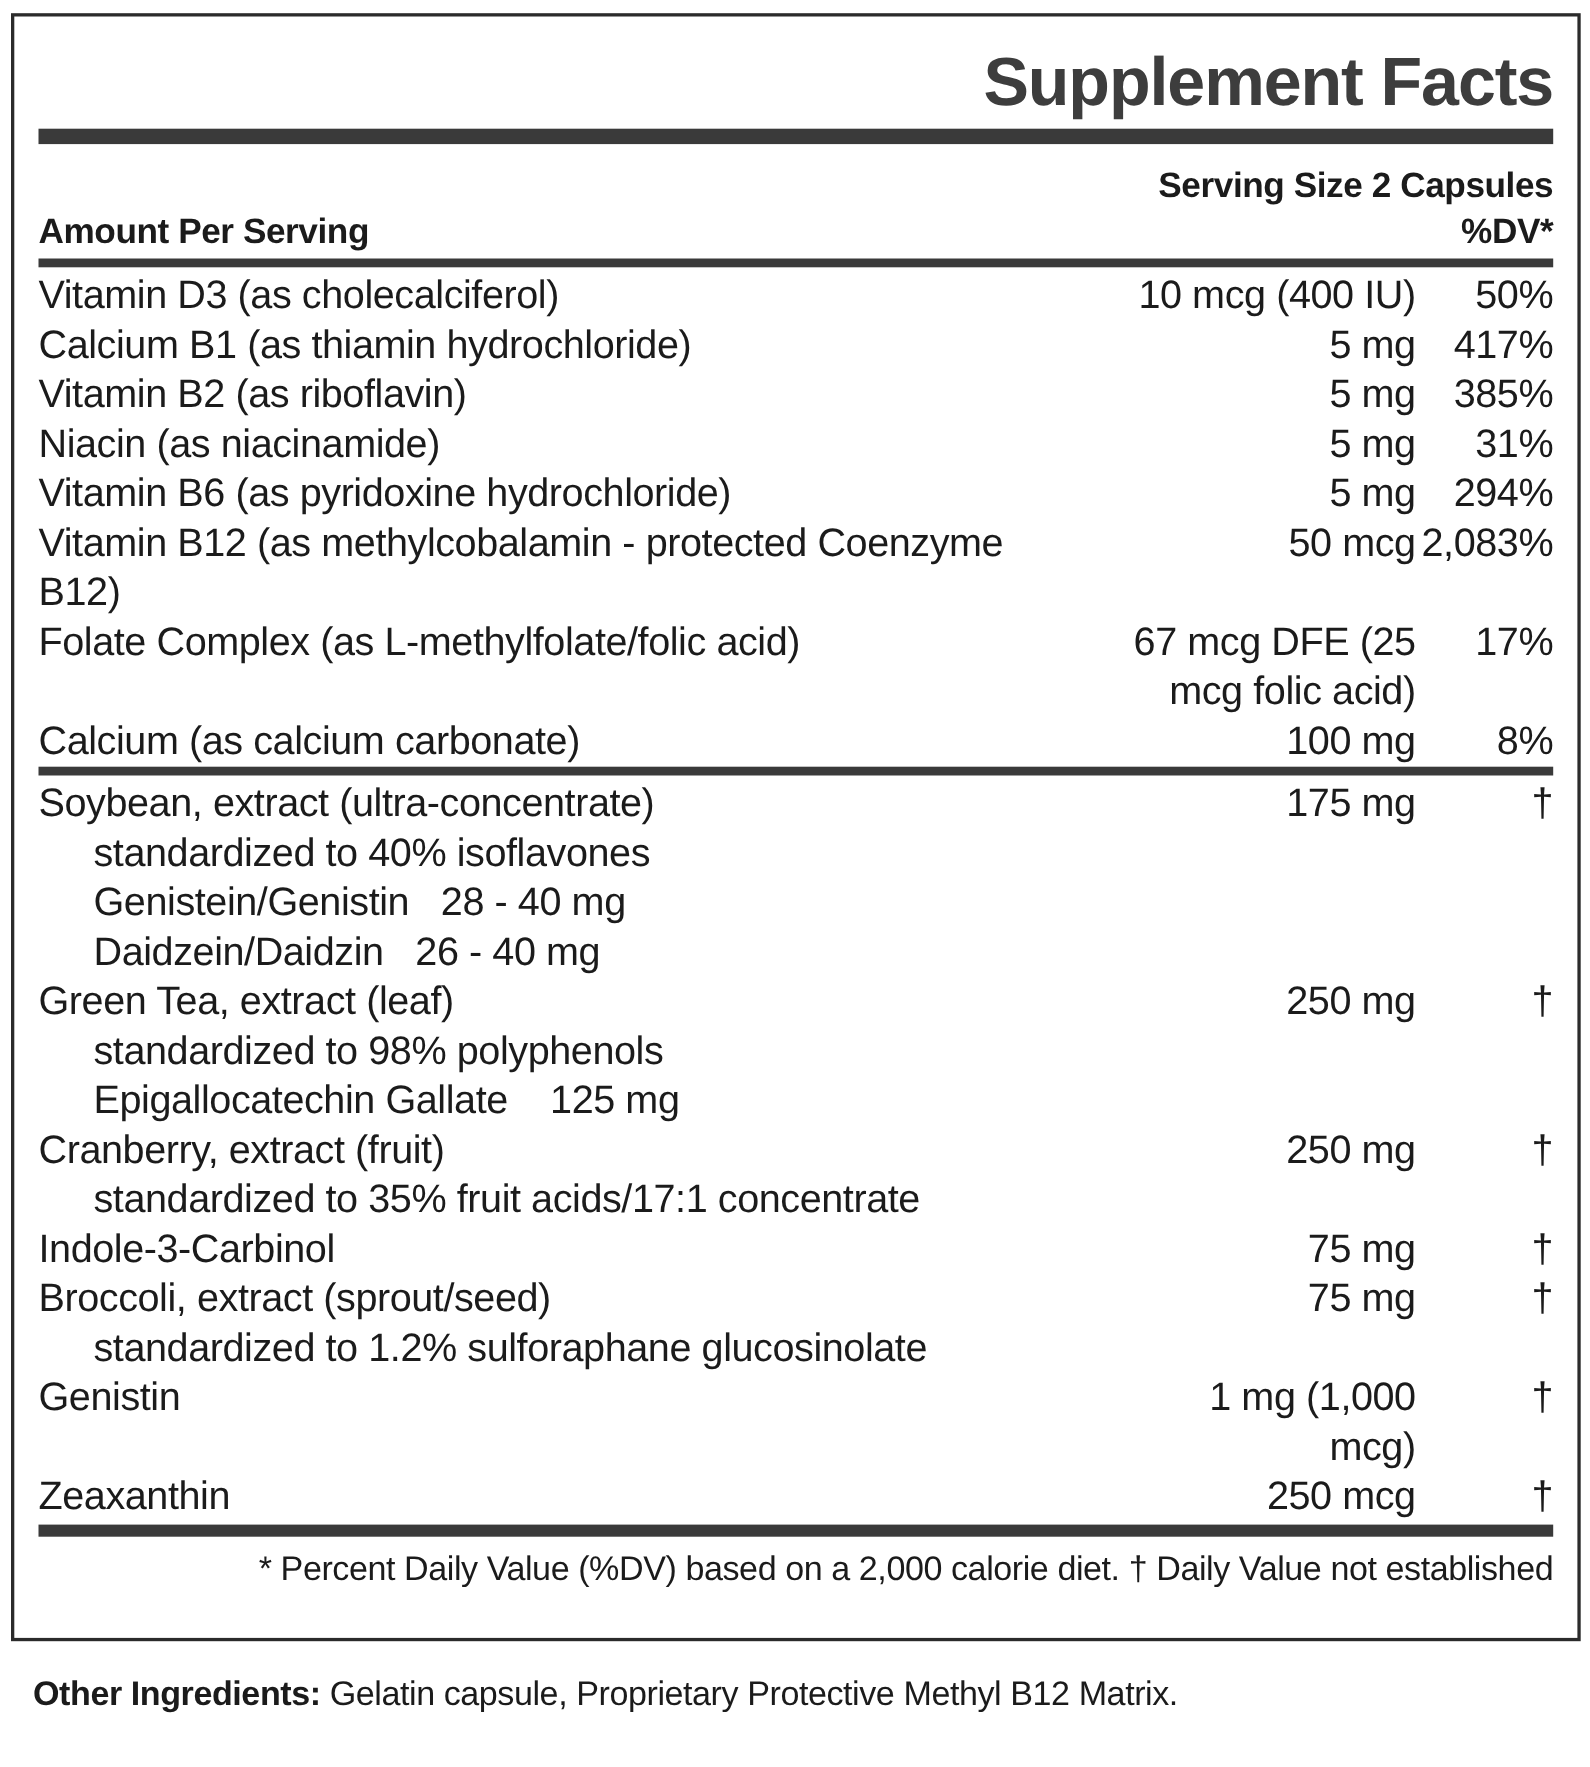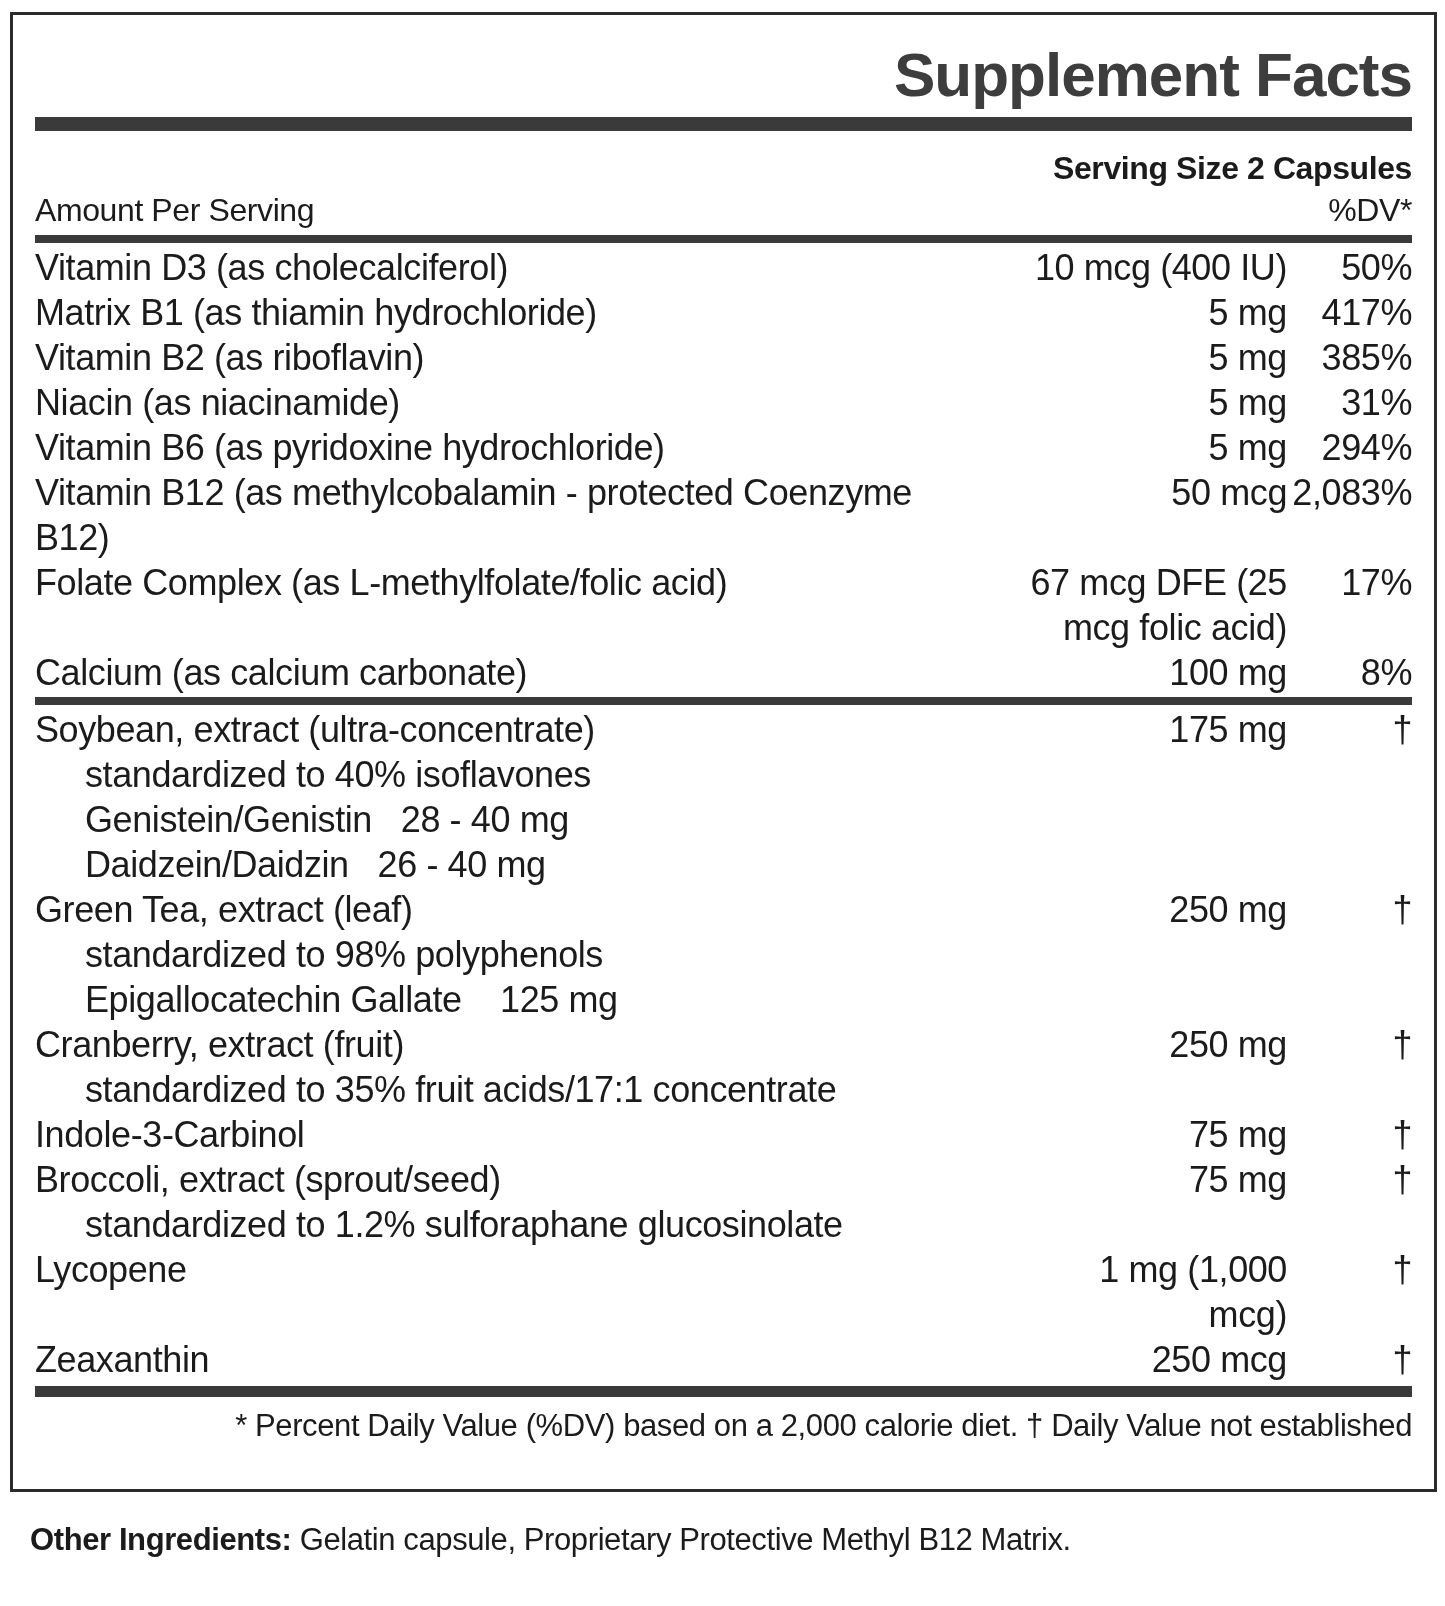--- a/index.html
+++ b/index.html
@@ -41,21 +41,21 @@
   .serving-line{
     text-align:right;
     font-weight:bold;
     font-size:32px;
     line-height:42px;
     margin-top:4px;
   }
   .col-header{
     display:flex;
     justify-content:space-between;
-    font-weight:normal;
+    font-weight:bold;
     font-size:32px;
     line-height:42px;
   }
   table.facts{
     width:100%;
     border-collapse:collapse;
     table-layout:fixed;
     font-size:36px;
     line-height:45px;
   }
@@ -109,21 +109,21 @@
           <col class="col-amt">
           <col class="col-dv">
         </colgroup>
       <tbody>
           <tr>
     <td class="c-name">Vitamin D3 (as cholecalciferol)</td>
     <td class="c-amt">10 mcg (400 IU)</td>
     <td class="c-dv">50%</td>
   </tr>
           <tr>
-    <td class="c-name">Matrix B1 (as thiamin hydrochloride)</td>
+    <td class="c-name">Calcium B1 (as thiamin hydrochloride)</td>
     <td class="c-amt">5 mg</td>
     <td class="c-dv">417%</td>
   </tr>
           <tr>
     <td class="c-name">Vitamin B2 (as riboflavin)</td>
     <td class="c-amt">5 mg</td>
     <td class="c-dv">385%</td>
   </tr>
           <tr>
     <td class="c-name">Niacin (as niacinamide)</td>
@@ -218,21 +218,21 @@
     <td class="c-name">Broccoli, extract (sprout/seed)</td>
     <td class="c-amt">75 mg</td>
     <td class="c-dv">†</td>
   </tr>
           <tr>
     <td class="c-name indent">standardized to 1.2% sulforaphane glucosinolate</td>
     <td class="c-amt"></td>
     <td class="c-dv"></td>
   </tr>
           <tr>
-    <td class="c-name">Lycopene</td>
+    <td class="c-name">Genistin</td>
     <td class="c-amt">1 mg (1,000 mcg)</td>
     <td class="c-dv">†</td>
   </tr>
           <tr>
     <td class="c-name">Zeaxanthin</td>
     <td class="c-amt">250 mcg</td>
     <td class="c-dv">†</td>
   </tr>
         </tbody>
     </table>

